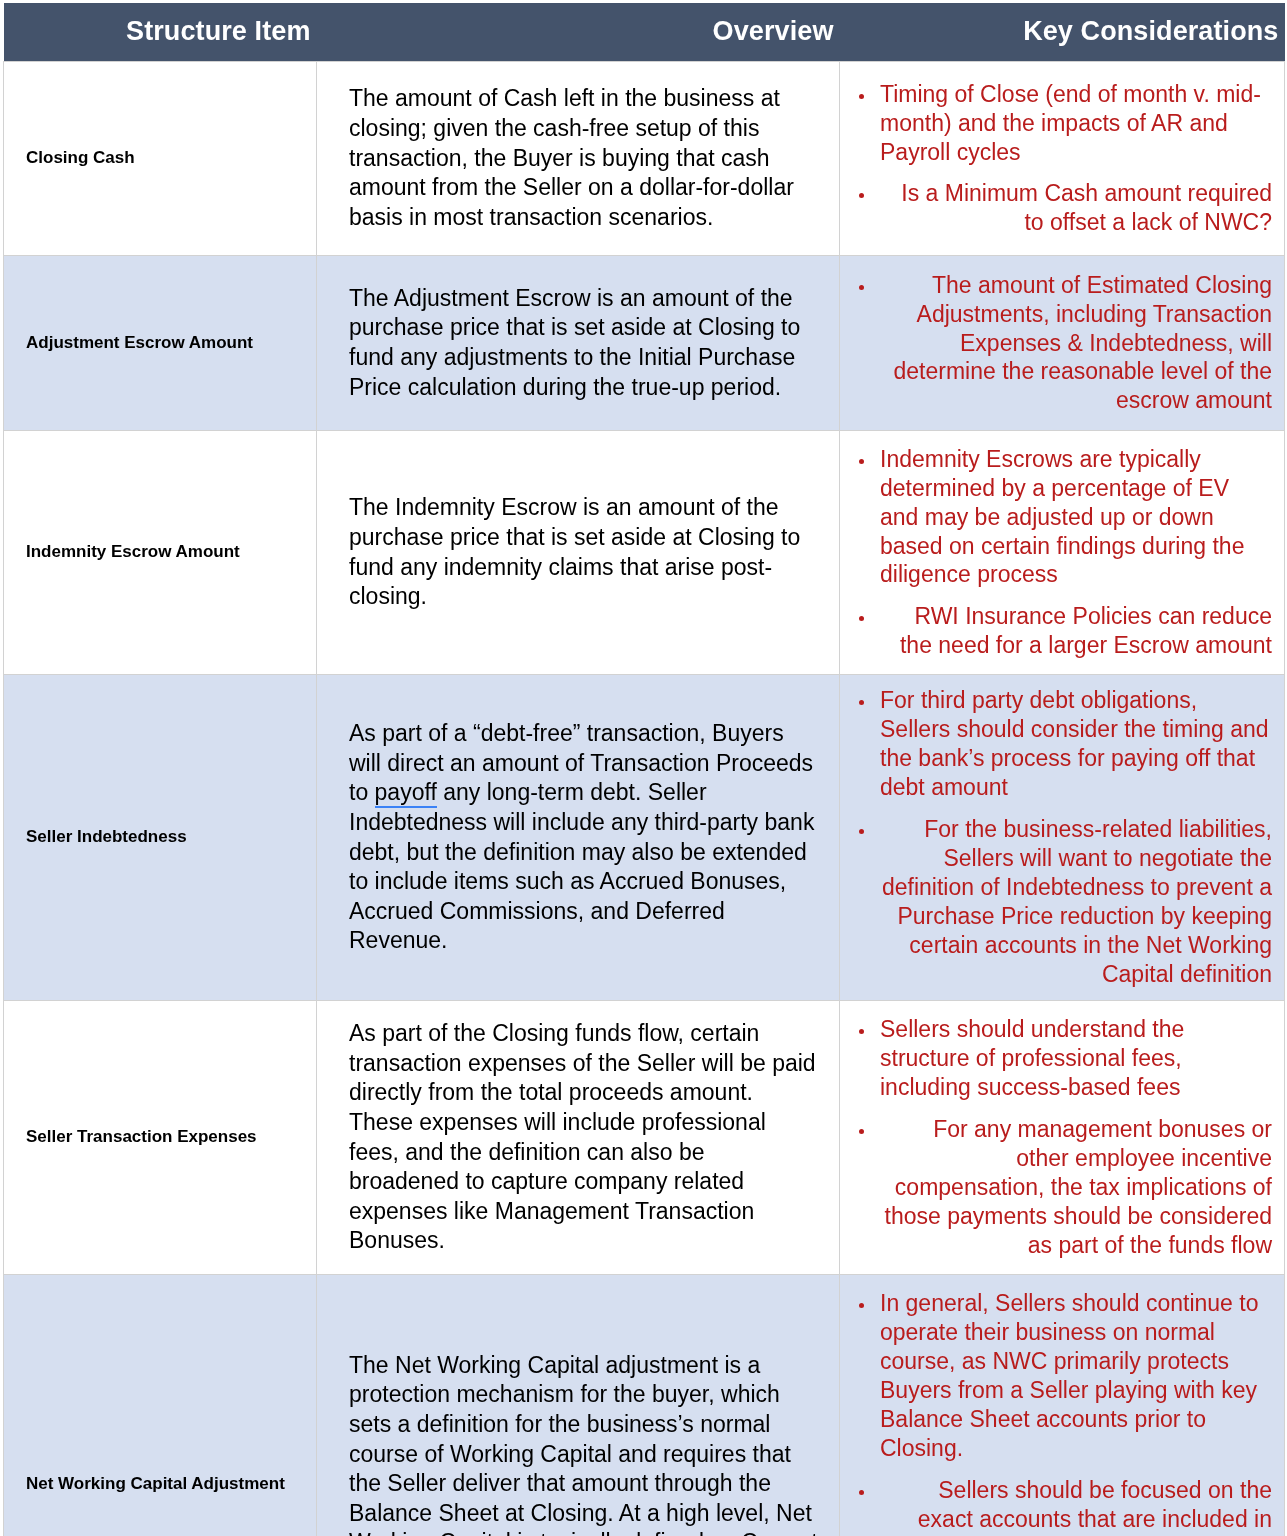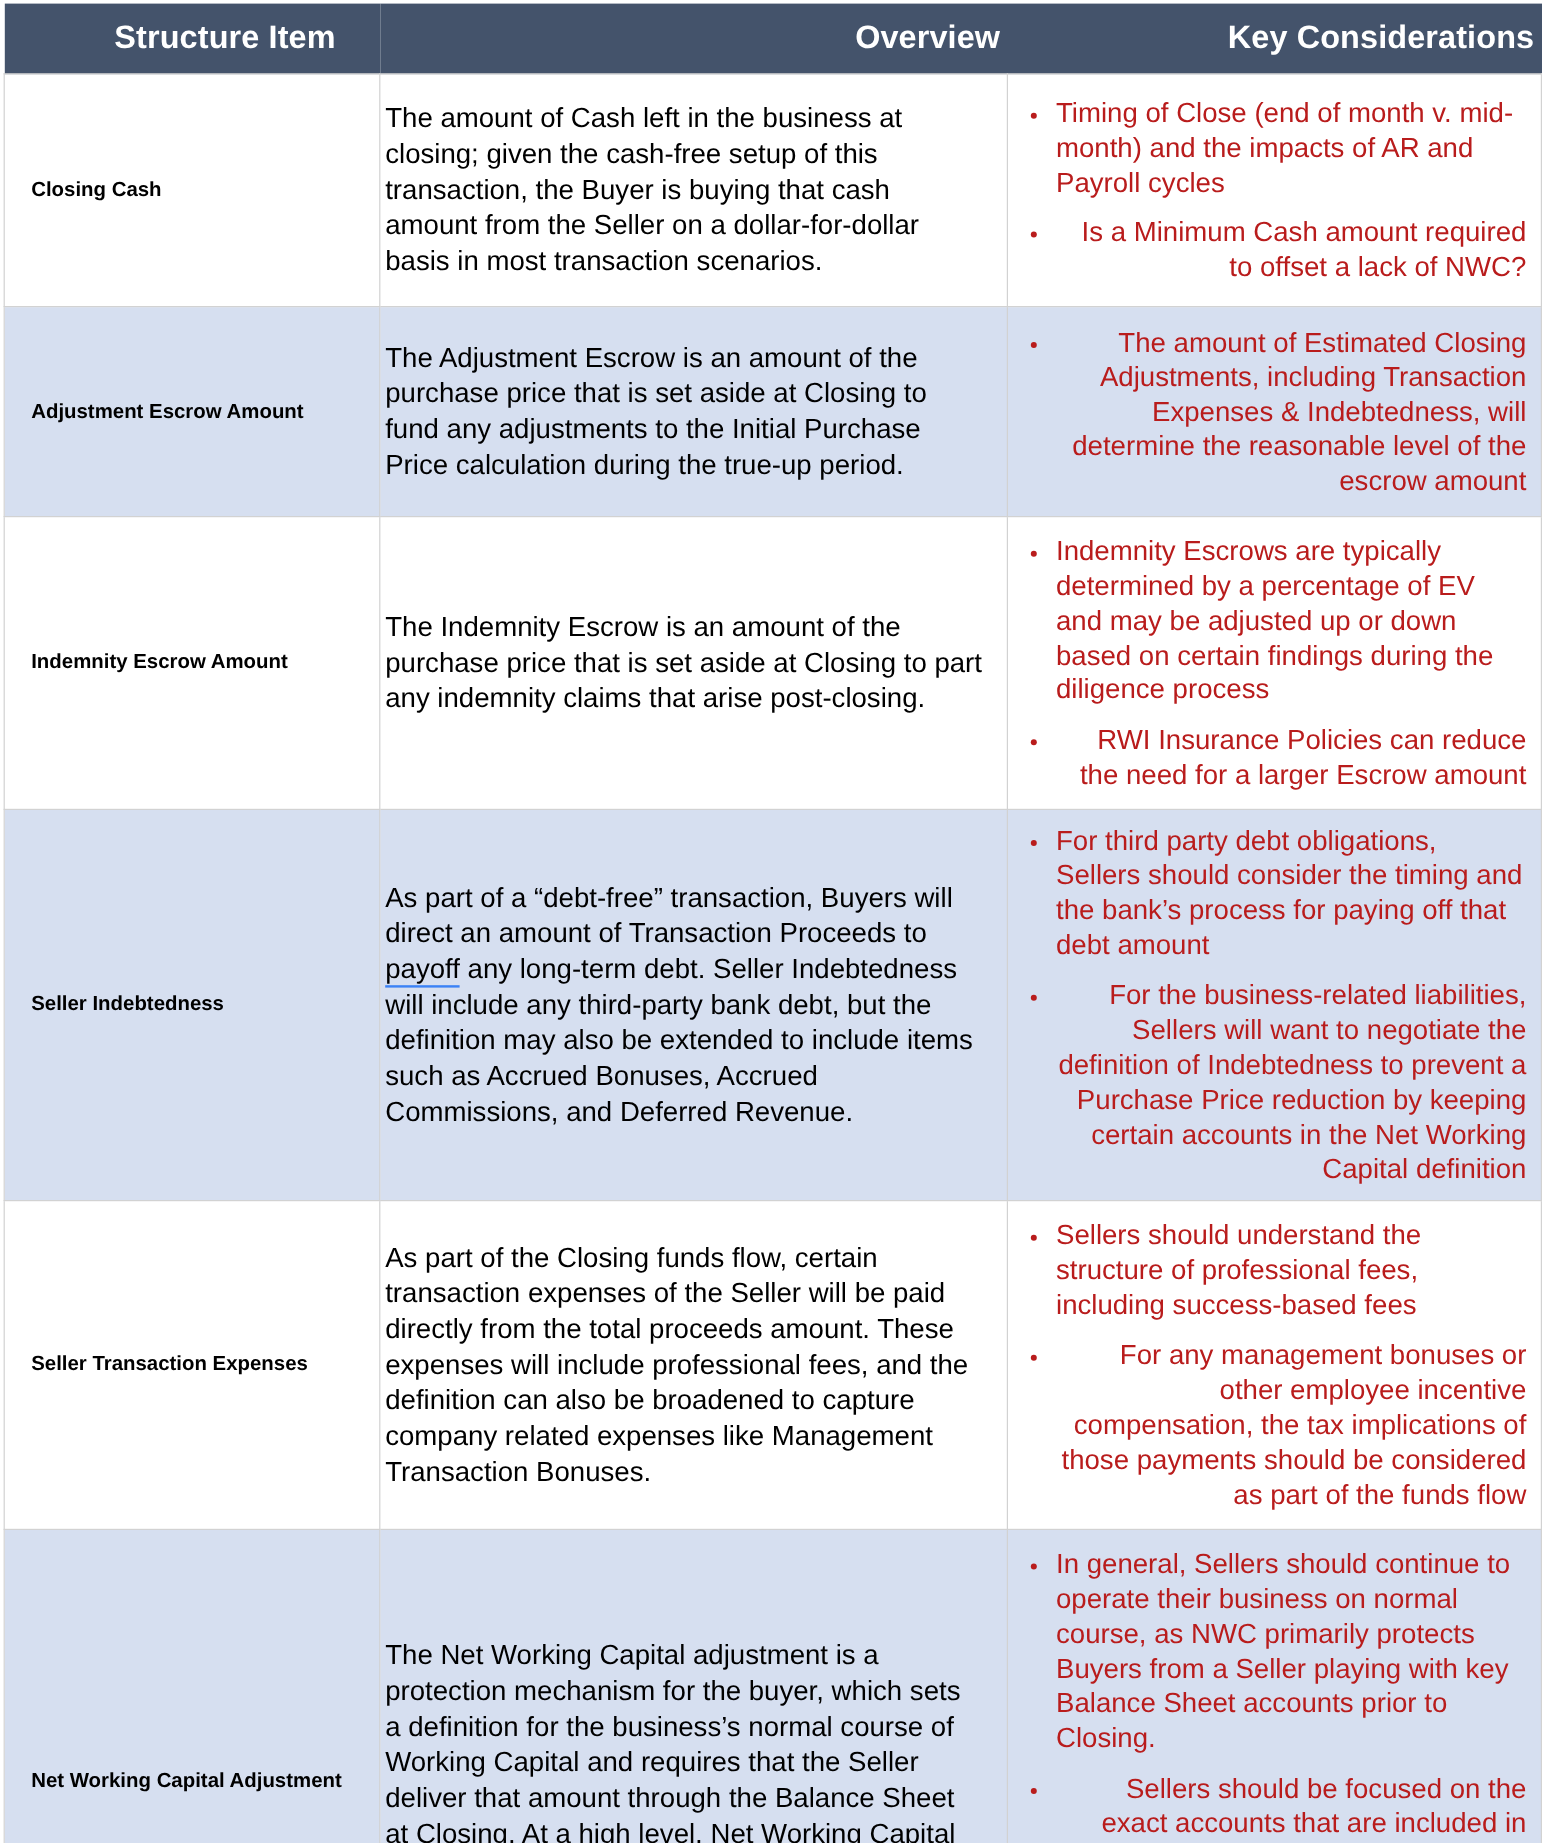--- a/index.html
+++ b/index.html
@@ -32,21 +32,21 @@
     background: #44536b;
     color: #ffffff;
     font-size: 27px;
     font-weight: bold;
     text-align: right;
     padding: 13px 6px 14px 6px;
     border: none;
     letter-spacing: 0.1px;
   }
   thead tr.header-row th.col-structure {
-    text-align: center;
+    text-align: right;
     padding-left: 61px;
   }
 
   
   col.c1 { width: 313px; }
   col.c2 { width: 523px; }
   col.c3 { width: 445px; }
 
   
   tbody td {
@@ -61,21 +61,21 @@
 
   td.item-cell {
     padding: 10px 12px 10px 22px;
     font-size: 17px;
     font-weight: bold;
     color: #000000;
     line-height: 1.32;
   }
 
   td.overview-cell {
-    padding: 14px 20px 14px 4px;
+    padding: 14px 20px 14px 32px;
     font-size: 23px;
     color: #000000;
     line-height: 1.29;
   }
   td.overview-cell p {
     margin: 0;
   }
 
   td.considerations-cell {
     padding: 10px 12px 10px 6px;
@@ -153,21 +153,21 @@
         <td class="considerations-cell">
           <ul>
             <li>The amount of Estimated Closing Adjustments, including Transaction Expenses &amp; Indebtedness, will determine the reasonable level of the escrow amount</li>
           </ul>
         </td>
       </tr>
 
       <tr class="r3">
         <td class="item-cell">Indemnity Escrow Amount</td>
         <td class="overview-cell">
-          <p>The Indemnity Escrow is an amount of the purchase price that is set aside at Closing to part any indemnity claims that arise post-closing.</p>
+          <p>The Indemnity Escrow is an amount of the purchase price that is set aside at Closing to fund any indemnity claims that arise post-closing.</p>
         </td>
         <td class="considerations-cell">
           <ul>
             <li>Indemnity Escrows are typically determined by a percentage of EV and may be adjusted up or down based on certain findings during the diligence process</li>
             <li>RWI Insurance Policies can reduce the need for a larger Escrow amount</li>
           </ul>
         </td>
       </tr>
 
       <tr class="r4 alt">

